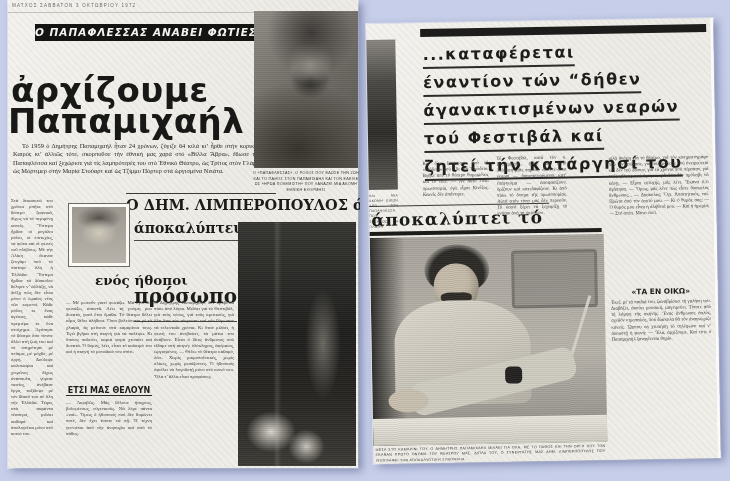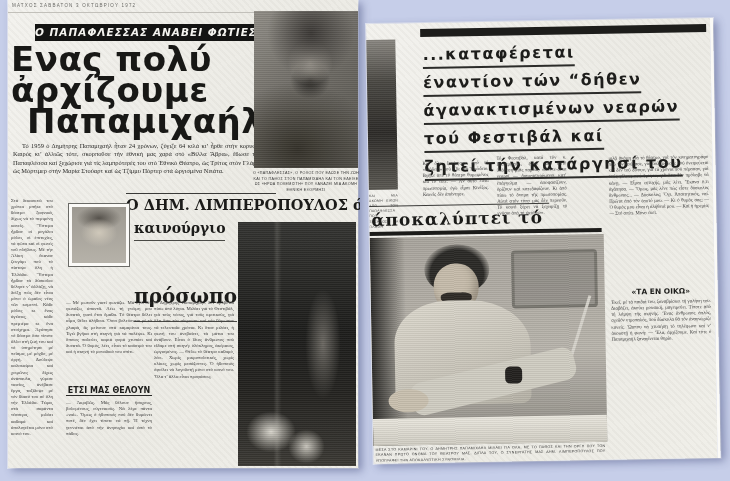--- a/index.html
+++ b/index.html
@@ -54,38 +54,38 @@
 
 <div class="stage">
 
   <div class="clip" style="left:8px;top:0;width:350px;height:468px;">
 
     <div class="abs" style="left:4px;top:3px;font-family:'Liberation Sans',sans-serif;font-size:4.5px;letter-spacing:1.2px;color:#6a6a66;white-space:nowrap;">ΜΑΤΧΟΣ      ΣΑΒΒΑΤΟΝ  3  ΟΚΤΩΒΡΙΟΥ  1972</div>
     <div class="abs" style="left:0;top:12px;width:344px;height:1px;background:#c2c0ba;"></div>
 
     <div class="kicker" style="left:27px;top:24px;width:226px;height:17px;">Ο ΠΑΠΑΦΛΕΣΣΑΣ ΑΝΑΒΕΙ ΦΩΤΙΕΣ...</div>
 
-    <div class="hl" style="left:3px;top:44px;">Ενας πολύ</div>
     <div class="hl" style="left:3px;top:75px;">ἀρχίζουμε</div>
-    <div class="hl" style="left:19px;top:106px;">Παπαμιχαήλ</div>
+    <div class="hl" style="left:0;top:106px;">Παπαμιχαήλ</div>
 
     <div class="t" style="left:5px;top:142px;width:248px;height:52px;font-size:6.4px;line-height:1.32;text-indent:9px;color:#282826;">Τό 1959 ὁ Δημήτρης Παπαμιχαήλ ἦταν 24 χρόνων, ζύγιζε 64 κιλά κι’ ἦρθε στήν κορυφή. Καιρός κι’ ἀλλιῶς τότε, σκορποῦσε τήν ἐθνική μας χαρά στό «Βίλλα Ἄβρα», ἔδωσε τόν Παπαφλέσσα καί ξεχώρισε γιά τίς λαμπρότερές του στό Ἐθνικό Θέατρο, ὡς Τρίτος στόν Γλάρο, ὡς Μόρτιμερ στήν Μαρία Στούαρτ καί ὡς Τζίμμυ Πόρτερ στά ὠργισμένα Νειάτα.</div>
 
     <div class="ph photo-bearded" style="left:246px;top:11px;width:104px;height:157px;"></div>
     <div class="cap" style="left:244px;top:171px;width:108px;height:24px;font-size:3.7px;">Ο «ΠΑΠΑΦΛΕΣΣΑΣ», Ο ΡΟΛΟΣ ΠΟΥ ΕΔΩΣΕ ΤΗΝ ΖΩΗ ΚΑΙ ΤΟ ΠΑΘΟΣ ΣΤΟΝ ΠΑΠΑΜΙΧΑΗΛ ΚΑΙ ΤΟΝ ΕΔΕΙΞΕ ΩΣ «ΗΡΩΑ ΠΟΛΕΜΙΣΤΗ» ΠΟΥ ΞΑΝΑΖΕΙ ΜΙΑ ΑΚΟΜΗ ΕΘΝΙΚΗ ΕΞΟΡΜΗΣΙ</div>
 
     <div class="rule" style="left:118px;top:193px;width:150px;height:1px;"></div>
     <div class="serifhead" style="left:118px;top:196px;width:234px;font-size:14.5px;">Ο ΔΗΜ. ΛΙΜΠΕΡΟΠΟΥΛΟΣ άπο</div>
 
     <div class="portrait-outer" style="left:60px;top:203px;width:54px;height:56px;">
       <div class="portrait-inner"></div>
     </div>
 
-    <div class="serifhead" style="left:126px;top:220px;font-size:14px;border-bottom:1px solid #4a4a46;padding-bottom:4px;">καινούργιο</div>
+    <div class="serifhead" style="left:126px;top:220px;font-size:14px;border-bottom:1px solid #4a4a46;padding-bottom:4px;">άποκαλύπτει</div>
     <div class="serifhead" style="left:126px;top:248px;font-size:20px;border-bottom:1px solid #4a4a46;padding-bottom:13px;margin-top:36px;">πρόσωπο</div>
+    <div class="serifhead" style="left:87px;top:272px;font-size:13.5px;font-weight:600;">ενός ήθοποι</div>
 
     <div class="t" style="left:3px;top:198px;width:42px;height:266px;">Στά δεκαοκτώ του χρόνια μπῆκε στό θέατρο ξαφνικά, δίχως νά τό περιμένῃ κανείς. Ὕστερα ἦρθαν οἱ μεγάλοι ρόλοι, οἱ ἐπιτυχίες, τά φῶτα καί οἱ φωνές τοῦ πλήθους. Μέ τήν Ἀλίκη ἔκαναν ζευγάρι πού τό πίστεψε ὅλη ἡ Ἑλλάδα. Ὕστερα ἦρθαν τά δύσκολα: θέλησε ν’ ἀλλάξῃ, νά δείξῃ πώς δέν εἶναι μόνο ὁ ὡραῖος νέος τῶν κομεντί. Κάθε ρόλος κι ἕνας ἀγώνας, κάθε πρεμιέρα κι ἕνα στοίχημα. Ἀγάπησε τό θέατρο ὅσο τίποτε ἄλλο στή ζωή του καί τό ὑπηρέτησε μέ πεῖσμα, μέ μόχθο, μέ ὀργή. Δούλεψε καλοκαίρια καί χειμῶνες δίχως ἀνάπαυλα, γύρισε ταινίες, ἀνέβασε ἔργα, ταξίδεψε μέ τόν θίασό του σέ ὅλη τήν Ἑλλάδα. Τώρα, στά σαράντα τέσσερα, μιλάει καθαρά καί ἀπολογεῖται μόνο στό κοινό του.</div>
 
     <div class="t" style="left:58px;top:300px;width:86px;height:82px;">— Μέ ρωτοῦν γιατί φωνάζω. Μά ἐγώ δέν φωνάζω, ἀπαντᾶ. Λέω τή γνώμη μου δυνατά, γιατί ἔτσι ἔμαθα. Τό θέατρο θέλει αἷμα, θέλει ἀλήθεια. Ὅσοι βολεύονται μέ τά χλιαρά, ἄς μείνουν στά καμαρίνια τους. Ἐγώ βγῆκα στή σκηνή γιά νά παλέψω. Κι ὅποιος παλεύει, καμιά φορά χτυπάει καί δυνατά. Ὁ θυμός, λέει, εἶναι τό καύσιμό του καί ἡ σκηνή τό μοναδικό του σπίτι.</div>
     <div class="abs" style="left:58px;top:386px;width:86px;font-family:'DejaVu Sans',sans-serif;font-weight:bold;font-size:8px;text-align:center;color:#1e1e1c;border-bottom:1px solid #2a2a28;padding-bottom:0;">ΕΤΣΙ ΜΑΣ ΘΕΛΟΥΝ</div>
     <div class="t" style="left:58px;top:400px;width:86px;height:64px;">— Ἀκριβῶς. Μᾶς θέλουν ἥσυχους, βολεμένους, εὐγενικούς. Νά λέμε πάντα «ναί». Ὅμως ὁ ἠθοποιός πού δέν θυμώνει ποτέ, δέν ἔχει τίποτε νά πῇ. Ἡ τέχνη γεννιέται ἀπό τήν ἀνησυχία καί ἀπό τό πάθος.</div>
 
     <div class="t" style="left:146px;top:300px;width:80px;height:164px;">Ὁ Δημήτρης Παπαμιχαήλ δέν κρύβεται πίσω ἀπό λόγια. Μιλάει γιά τό Φεστιβάλ, γιά τούς νέους, γιά τούς κριτικούς, γιά ὅλα ὅσα τόν πίκραναν καί τόν θύμωσαν τά τελευταῖα χρόνια. Κι ὅταν μιλάει, ἡ φωνή του ἀνεβαίνει, τά μάτια του ἀνάβουν. Εἶναι ὁ ἴδιος ἄνθρωπος πού εἴδαμε στή σκηνή: ὁλόκληρος, ἀκέραιος, ὠργισμένος. — Θέλω τό θέατρο καθαρό, λέει. Χωρίς μικροπολιτικές, χωρίς κλίκες, χωρίς μεσάζοντες. Ὁ ἠθοποιός ὀφείλει νά λογοδοτῇ μόνο στό κοινό του. Ὅλα τ’ ἄλλα εἶναι προφάσεις.</div>
 
     <div class="ph photo-camera" style="left:230px;top:222px;width:118px;height:244px;"></div>

